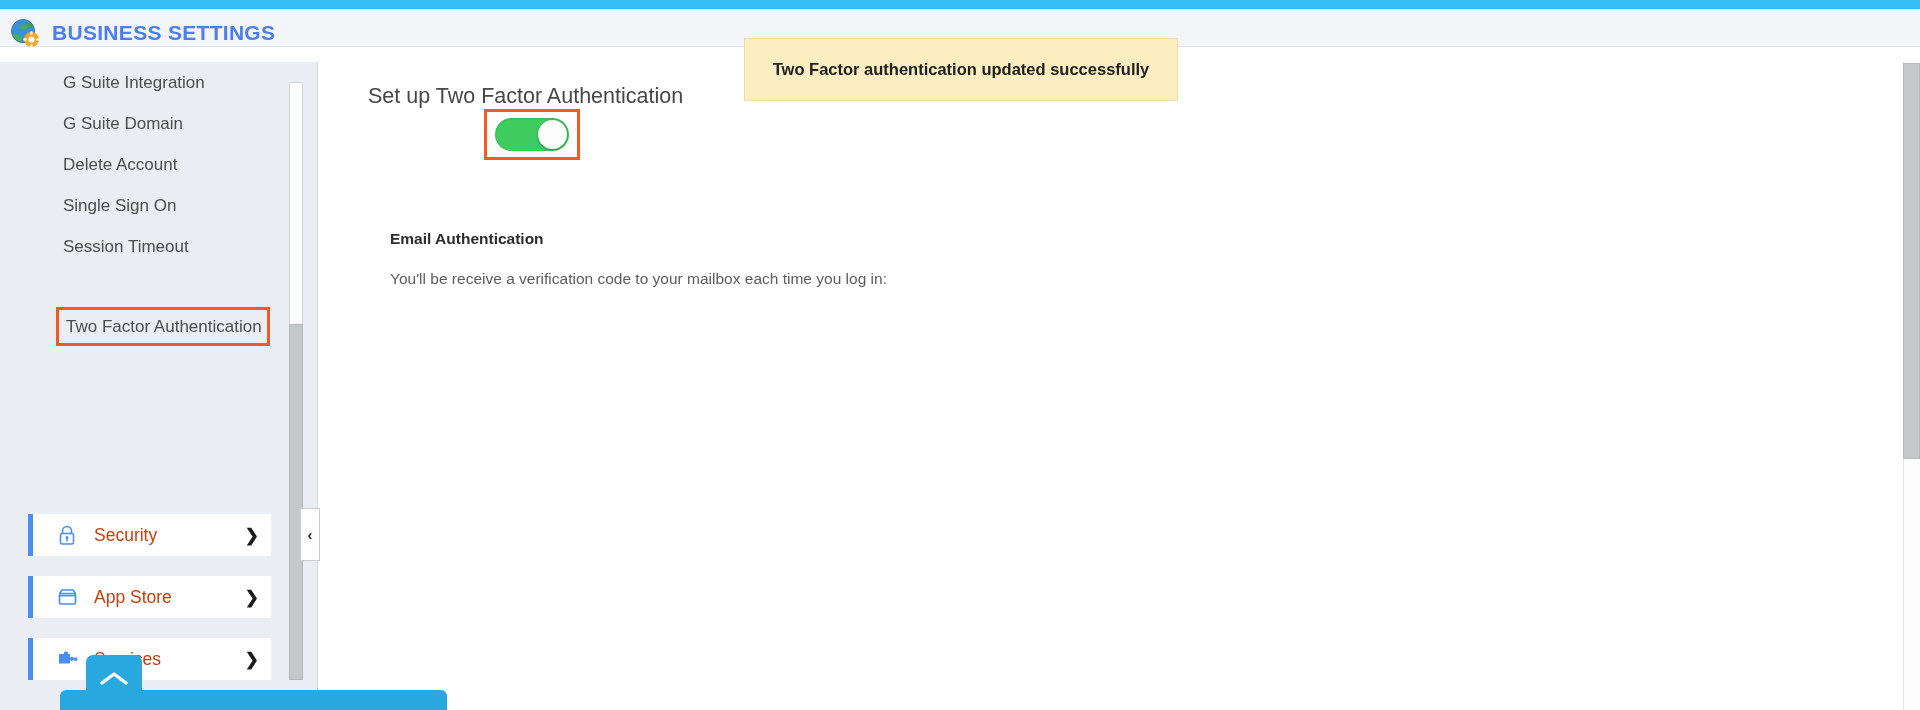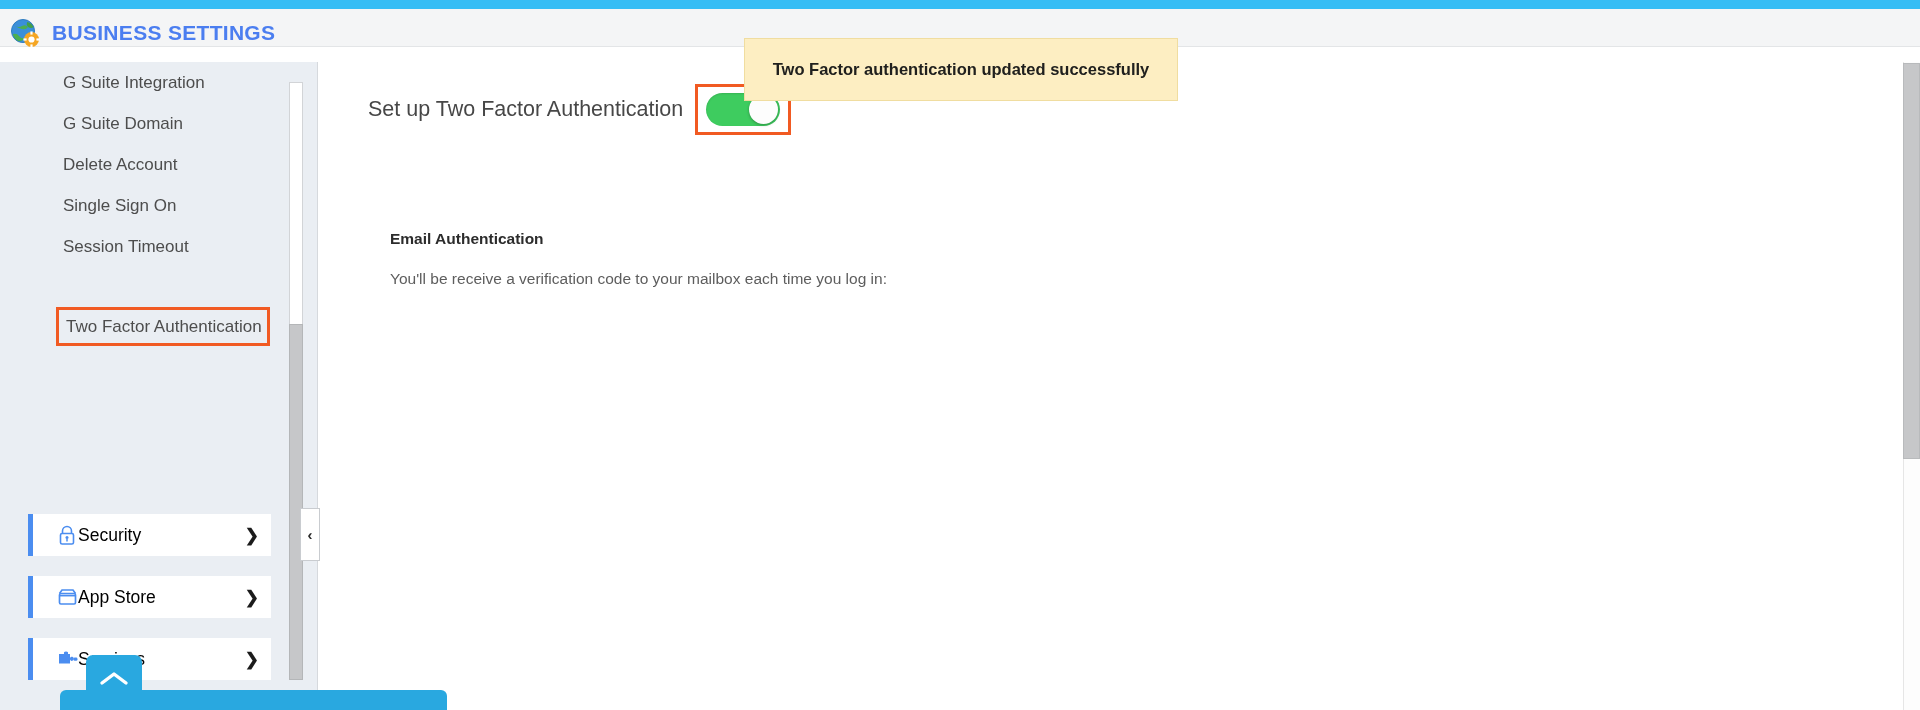--- a/index.html
+++ b/index.html
@@ -76,21 +76,21 @@
     border-left: 5px solid #4b8df0;
     display: flex; align-items: center;
     cursor: pointer;
   }
   .cat-icon {
     width: 22px; height: 22px; margin-left: 23px;
     display: flex; align-items: center; justify-content: center;
     color: #4b8df0;
   }
   .cat-label {
-    font-size: 17.5px; color: #000000;
+    margin-left: 16px; font-size: 17.5px; color: #c2410c;
     white-space: nowrap;
   }
   .cat-chev {
     position: absolute; right: 12px; top: 50%; transform: translateY(-50%);
     font-size: 17px; font-weight: bold; color: #1b1b1b;
   }
 
   
   .side-scroll-track {
     position: absolute; right: 14px; top: 20px;
@@ -130,21 +130,21 @@
     z-index: 32;
   }
 
   
   .main {
     position: absolute; left: 319px; top: 62px;
     width: 1584px; height: 648px; background: #ffffff;
   }
   .setup-row {
     position: absolute; left: 49px; top: 22px;
-    display: flex; align-items: center;
+    display: flex; align-items: center; flex-direction: column;
   }
   .setup-label {
     font-size: 21.5px; color: #474747; white-space: nowrap;
   }
   .toggle-annot {
     margin-left: 12px;
     border: 3px solid #f15a22;
     padding: 6px 8px;
     display: inline-flex; align-items: center;
   }

